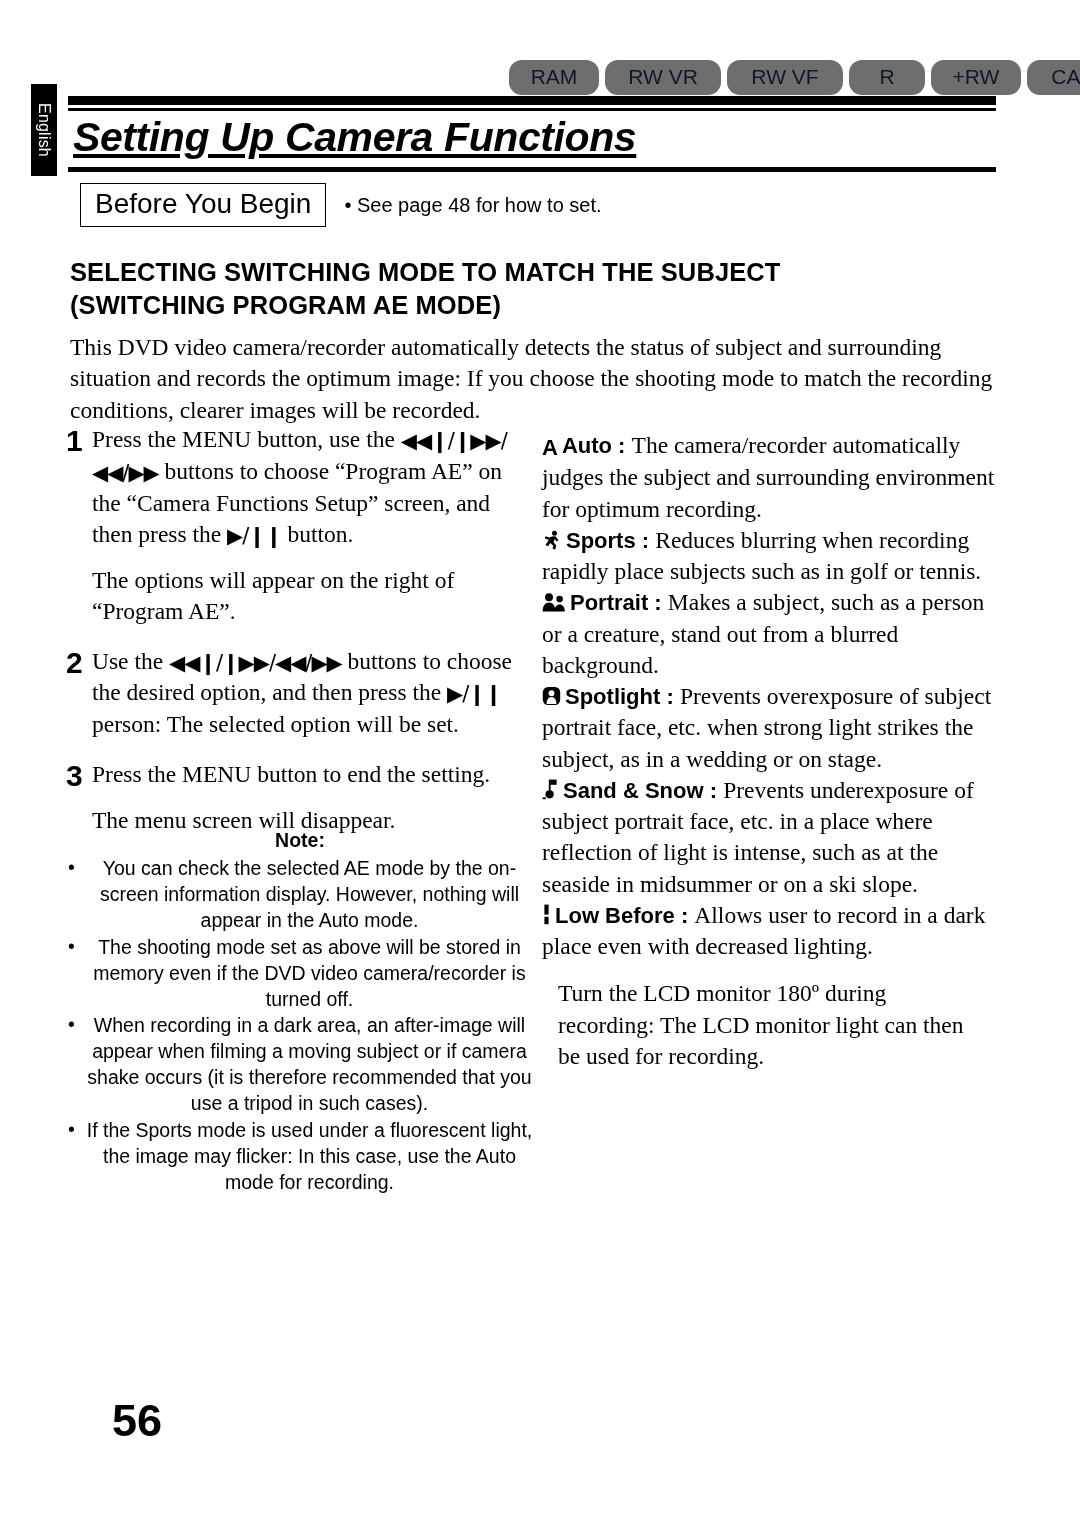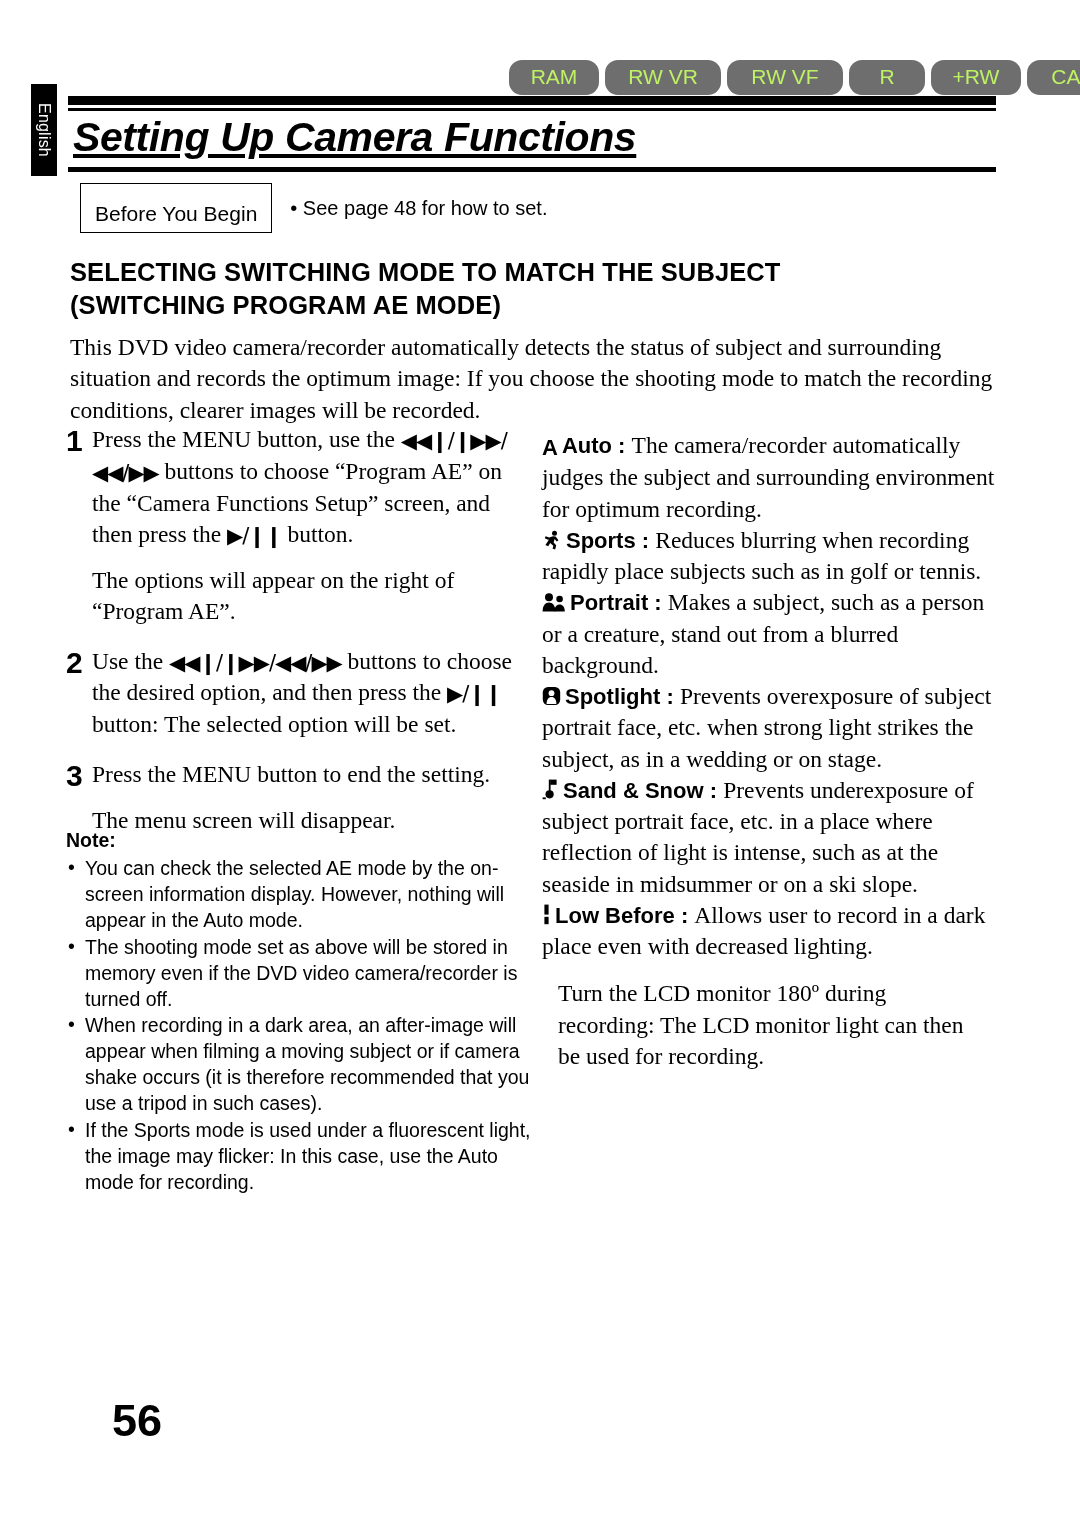--- a/index.html
+++ b/index.html
@@ -43,21 +43,21 @@
   .badges {
     position: absolute;
     left: 509px;
     top: 60px;
     display: flex;
     gap: 6px;
     align-items: center;
   }
   .badge {
     background: #6e6e6e;
-    color: #bef264;
+    color: #0f172a;
     border-radius: 13px;
     font-family: "Liberation Sans", sans-serif;
     font-size: 21px;
     font-weight: 500;
     line-height: 1;
     padding: 6px 14px 8px 14px;
     text-align: center;
     white-space: nowrap;
   }
   .badge.b-ram   { min-width: 62px; }
@@ -92,22 +92,22 @@
   .begin-row {
     position: absolute;
     left: 80px;
     top: 183px;
     display: flex;
     align-items: center;
   }
   .begin-box {
     border: 1.6px solid #000;
     font-family: "Liberation Sans", sans-serif;
-    font-size: 21px;
-    padding: 19px 14px 8px 14px;
+    font-size: 28px;
+    padding: 6px 14px 8px 14px;
     line-height: 1;
   }
   .begin-note {
     font-family: "Liberation Sans", sans-serif;
     font-size: 20px;
     margin-left: 18px;
     white-space: nowrap;
   }
 
   
@@ -185,20 +185,21 @@
 
   
   .note-block {
     position: absolute;
     left: 66px;
     top: 828px;
     width: 468px;
     font-family: "Liberation Sans", sans-serif;
     font-size: 19.5px;
     line-height: 1.33;
+    text-align: center;
   }
   .note-title { font-weight: bold; margin-bottom: 2px; }
   .note-list { list-style: none; margin: 0; padding: 0; }
   .note-list li {
     position: relative;
     padding-left: 19px;
     margin-bottom: 1px;
   }
   .note-list li::before {
     content: "\2022";
@@ -283,21 +284,21 @@
 <div class="col-left">
 
   <div class="step">
     <div class="step-num">1</div>
     <div class="step-text"><span>Press the MENU button, use the </span><span class="g">◀◀❙</span><span class="g">/</span><span class="g">❙▶▶</span><span class="g">/</span><span class="g">◀◀</span><span class="g">/</span><span class="g">▶▶</span><span> buttons to choose “Program AE” on the “Camera Functions Setup” screen, and then press the </span><span class="g">▶/❙❙</span><span> button.</span></div>
   </div>
   <div class="sub-para">The options will appear on the right of “Program AE”.</div>
 
   <div class="step">
     <div class="step-num">2</div>
-    <div class="step-text"><span>Use the </span><span class="g">◀◀❙</span><span class="g">/</span><span class="g">❙▶▶</span><span class="g">/</span><span class="g">◀◀</span><span class="g">/</span><span class="g">▶▶</span><span> buttons to choose the desired option, and then press the </span><span class="g">▶/❙❙</span><span> button: The selected option will be set.</span></div>
+    <div class="step-text"><span>Use the </span><span class="g">◀◀❙</span><span class="g">/</span><span class="g">❙▶▶</span><span class="g">/</span><span class="g">◀◀</span><span class="g">/</span><span class="g">▶▶</span><span> buttons to choose the desired option, and then press the </span><span class="g">▶/❙❙</span><span> person: The selected option will be set.</span></div>
   </div>
 
   <div class="step" style="margin-top:18px">
     <div class="step-num">3</div>
     <div class="step-text">Press the MENU button to end the setting.</div>
   </div>
   <div class="sub-para">The menu screen will disappear.</div>
 
 </div>
 

